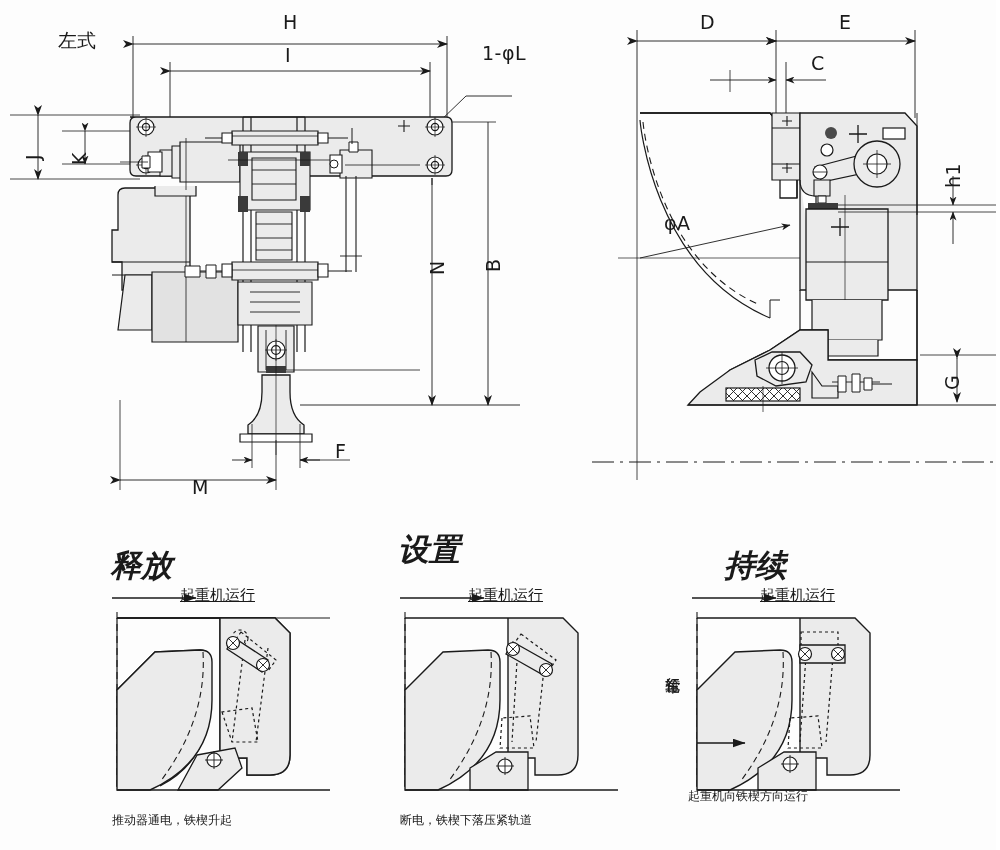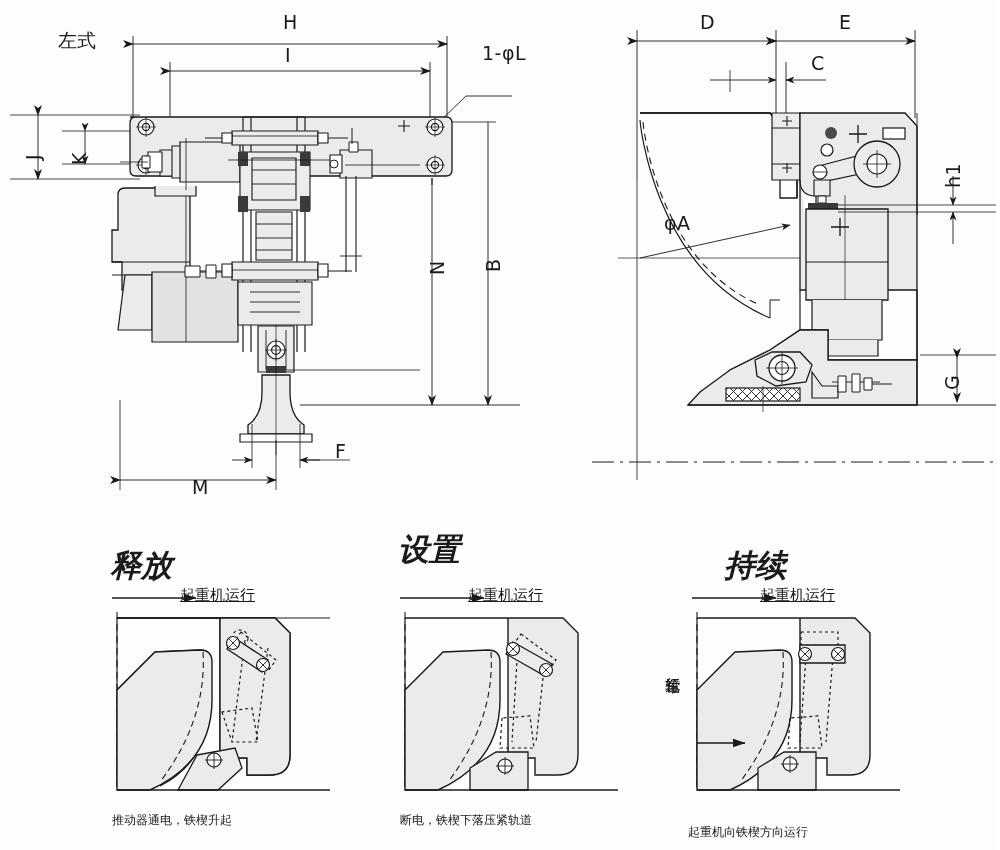--- a/index.html
+++ b/index.html
@@ -369,15 +369,15 @@
 <div class="lbl cnsmall" style="left:180px;top:586px;">起重机运行</div>
 <div class="lbl cncap" style="left:112px;top:812px;">推动器通电，铁楔升起</div>
 
 <div class="lbl cnhead" style="left:398px;top:529px;">设置</div>
 <div class="lbl cnsmall" style="left:468px;top:586px;">起重机运行</div>
 <div class="lbl cncap" style="left:400px;top:812px;">断电，铁楔下落压紧轨道</div>
 
 <div class="lbl cnhead" style="left:724px;top:545px;">持续</div>
 <div class="lbl cnsmall" style="left:760px;top:586px;">起重机运行</div>
 <div class="lbl cnvert" style="left:664px;top:666px;">车轮运行</div>
-<div class="lbl cncap" style="left:688px;top:824px;text-align:right;">起重机向铁楔方向运行</div>
+<div class="lbl cncap" style="left:688px;top:788px;text-align:right;">起重机向铁楔方向运行</div>
 
 </div>
 
 </body></html>

